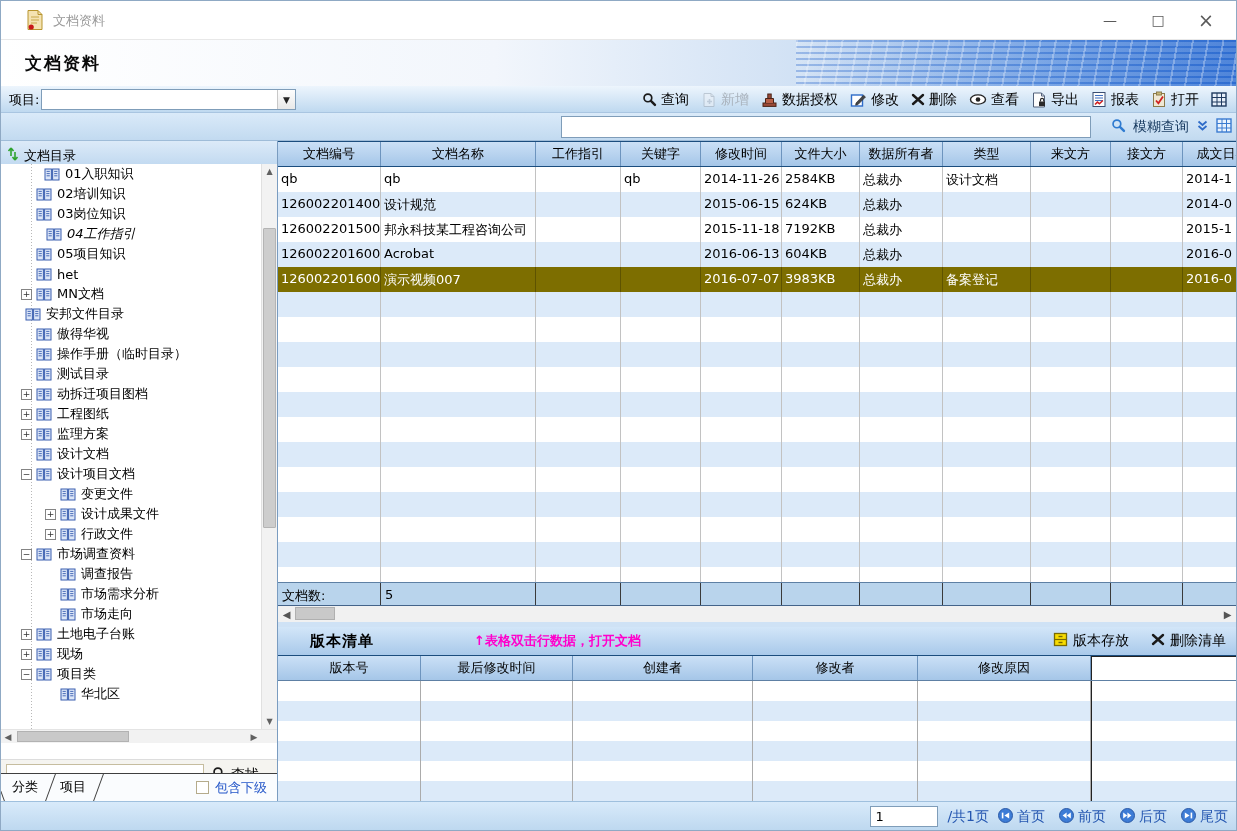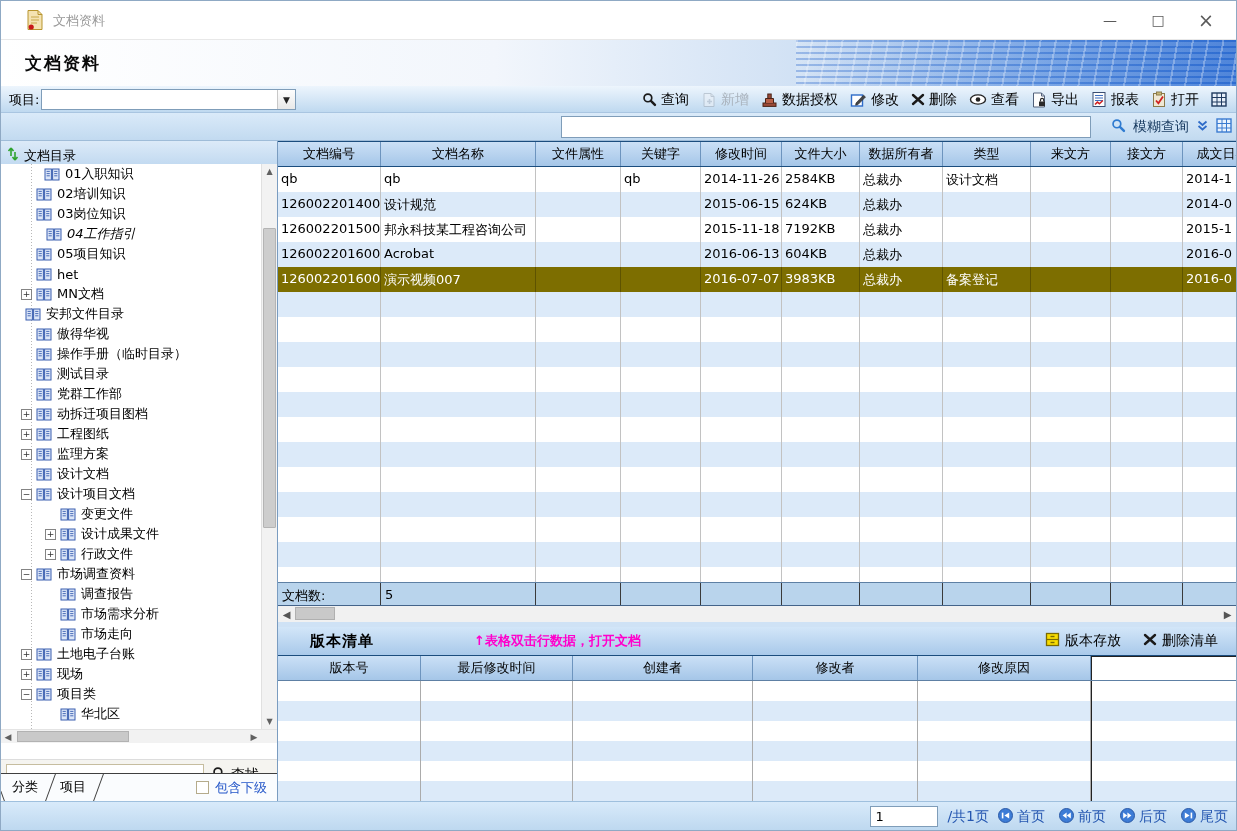--- a/index.html
+++ b/index.html
@@ -94,21 +94,21 @@
   .main-hscroll{position:absolute;left:0;top:465px;right:0;height:16px;background:#F1F1F1;}
   .main-hscroll .arr{position:absolute;top:1px;width:15px;height:14px;display:flex;align-items:center;justify-content:center;font-size:10px;color:#555;}
   .main-hscroll .thumb{position:absolute;left:17px;top:1px;width:40px;height:13px;background:#C9C9C9;border:1px solid #B0B0B0;}
   .gap-strip{position:absolute;left:0;top:481px;right:0;height:5px;background:#CFE2F5;}
 
   
   .version-bar{position:absolute;left:0;top:486px;right:0;height:28px;
     background:linear-gradient(#D3E6F8,#A9C9EA);display:flex;align-items:center;}
   .v-title{font-weight:bold;font-size:15px;margin-left:32px;letter-spacing:1px;}
   .v-hint{color:#FF00CC;font-weight:bold;font-size:13px;margin-left:100px;}
-  .v-buttons{margin-left:auto;display:flex;align-items:center;gap:22px;margin-right:18px;}
+  .v-buttons{margin-left:auto;display:flex;align-items:center;gap:22px;margin-right:10px;}
   .v-btn{display:flex;align-items:center;gap:5px;font-size:14px;cursor:default;}
   .v-header{position:absolute;left:0;top:514px;right:0;height:26px;display:flex;
     background:linear-gradient(#CBE0F6,#A5C6E8);border-top:1px solid #1B4D7E;border-bottom:1px solid #5E80A4;}
   .v-header .hcell.blank{background:#fff;border-top:1px solid #222;border-left:1px solid #222;border-right:none;}
   .v-body{position:absolute;left:0;top:540px;right:0;height:120px;overflow:hidden;}
   .vrow{display:flex;height:20px;}
   .vrow.stripe{background:#DCEAF9;}
   .vcell{flex:none;border-right:1px solid #ABABAB;overflow:hidden;}
   .vcell.last{border-left:1px solid #222;border-right:none;}
 
@@ -396,31 +396,20 @@
           <span class="bk">
             <svg width="16" height="13" viewBox="0 0 16 13">
               <rect x="1" y="1" width="6.4" height="11" fill="#DCE6F8" stroke="#3A5FB0"></rect>
               <rect x="8.6" y="1" width="6.4" height="11" fill="#DCE6F8" stroke="#3A5FB0"></rect>
               <path d="M2.6 3.4h3.2M2.6 5.6h3.2M2.6 7.8h3.2M10.2 3.4h3.2M10.2 5.6h3.2M10.2 7.8h3.2" stroke="#3A5FB0" stroke-width="0.9"></path>
             </svg>
           </span>
           <span>测试目录</span>
         </div>
         <div class="tree-row" style="padding-left: 20px;">
-          <span class="pm-spacer"></span>
-          <span class="bk">
-            <svg width="16" height="13" viewBox="0 0 16 13">
-              <rect x="1" y="1" width="6.4" height="11" fill="#DCE6F8" stroke="#3A5FB0"></rect>
-              <rect x="8.6" y="1" width="6.4" height="11" fill="#DCE6F8" stroke="#3A5FB0"></rect>
-              <path d="M2.6 3.4h3.2M2.6 5.6h3.2M2.6 7.8h3.2M10.2 3.4h3.2M10.2 5.6h3.2M10.2 7.8h3.2" stroke="#3A5FB0" stroke-width="0.9"></path>
-            </svg>
-          </span>
-          <span>党群工作部</span>
-        </div>
-        <div class="tree-row" style="padding-left: 20px;">
           <span class="pm">+</span>
           <span class="bk">
             <svg width="16" height="13" viewBox="0 0 16 13">
               <rect x="1" y="1" width="6.4" height="11" fill="#DCE6F8" stroke="#3A5FB0"></rect>
               <rect x="8.6" y="1" width="6.4" height="11" fill="#DCE6F8" stroke="#3A5FB0"></rect>
               <path d="M2.6 3.4h3.2M2.6 5.6h3.2M2.6 7.8h3.2M10.2 3.4h3.2M10.2 5.6h3.2M10.2 7.8h3.2" stroke="#3A5FB0" stroke-width="0.9"></path>
             </svg>
           </span>
           <span>动拆迁项目图档</span>
         </div>
@@ -614,21 +603,21 @@
       <span class="cb-wrap">
         <span class="cb"></span><span class="cb-label">包含下级</span>
       </span>
     <span class="tab first">分类</span><span class="tab">项目</span></div>
   </div>
 
   <div class="main">
     <div class="doc-header" id="doc-header">
         <div class="hcell" style="width: 103px;">文档编号</div>
         <div class="hcell" style="width: 155px;">文档名称</div>
-        <div class="hcell" style="width: 85px;">文件属性</div>
+        <div class="hcell" style="width: 85px;">工作指引</div>
         <div class="hcell" style="width: 80px;">关键字</div>
         <div class="hcell" style="width: 81px;">修改时间</div>
         <div class="hcell" style="width: 78px;">文件大小</div>
         <div class="hcell" style="width: 83px;">数据所有者</div>
         <div class="hcell" style="width: 88px;">类型</div>
         <div class="hcell" style="width: 80px;">来文方</div>
         <div class="hcell" style="width: 72px;">接文方</div>
         <div class="hcell" style="width: 80px;">成文日期</div>
       </div>
     <div class="doc-body" id="doc-body">

